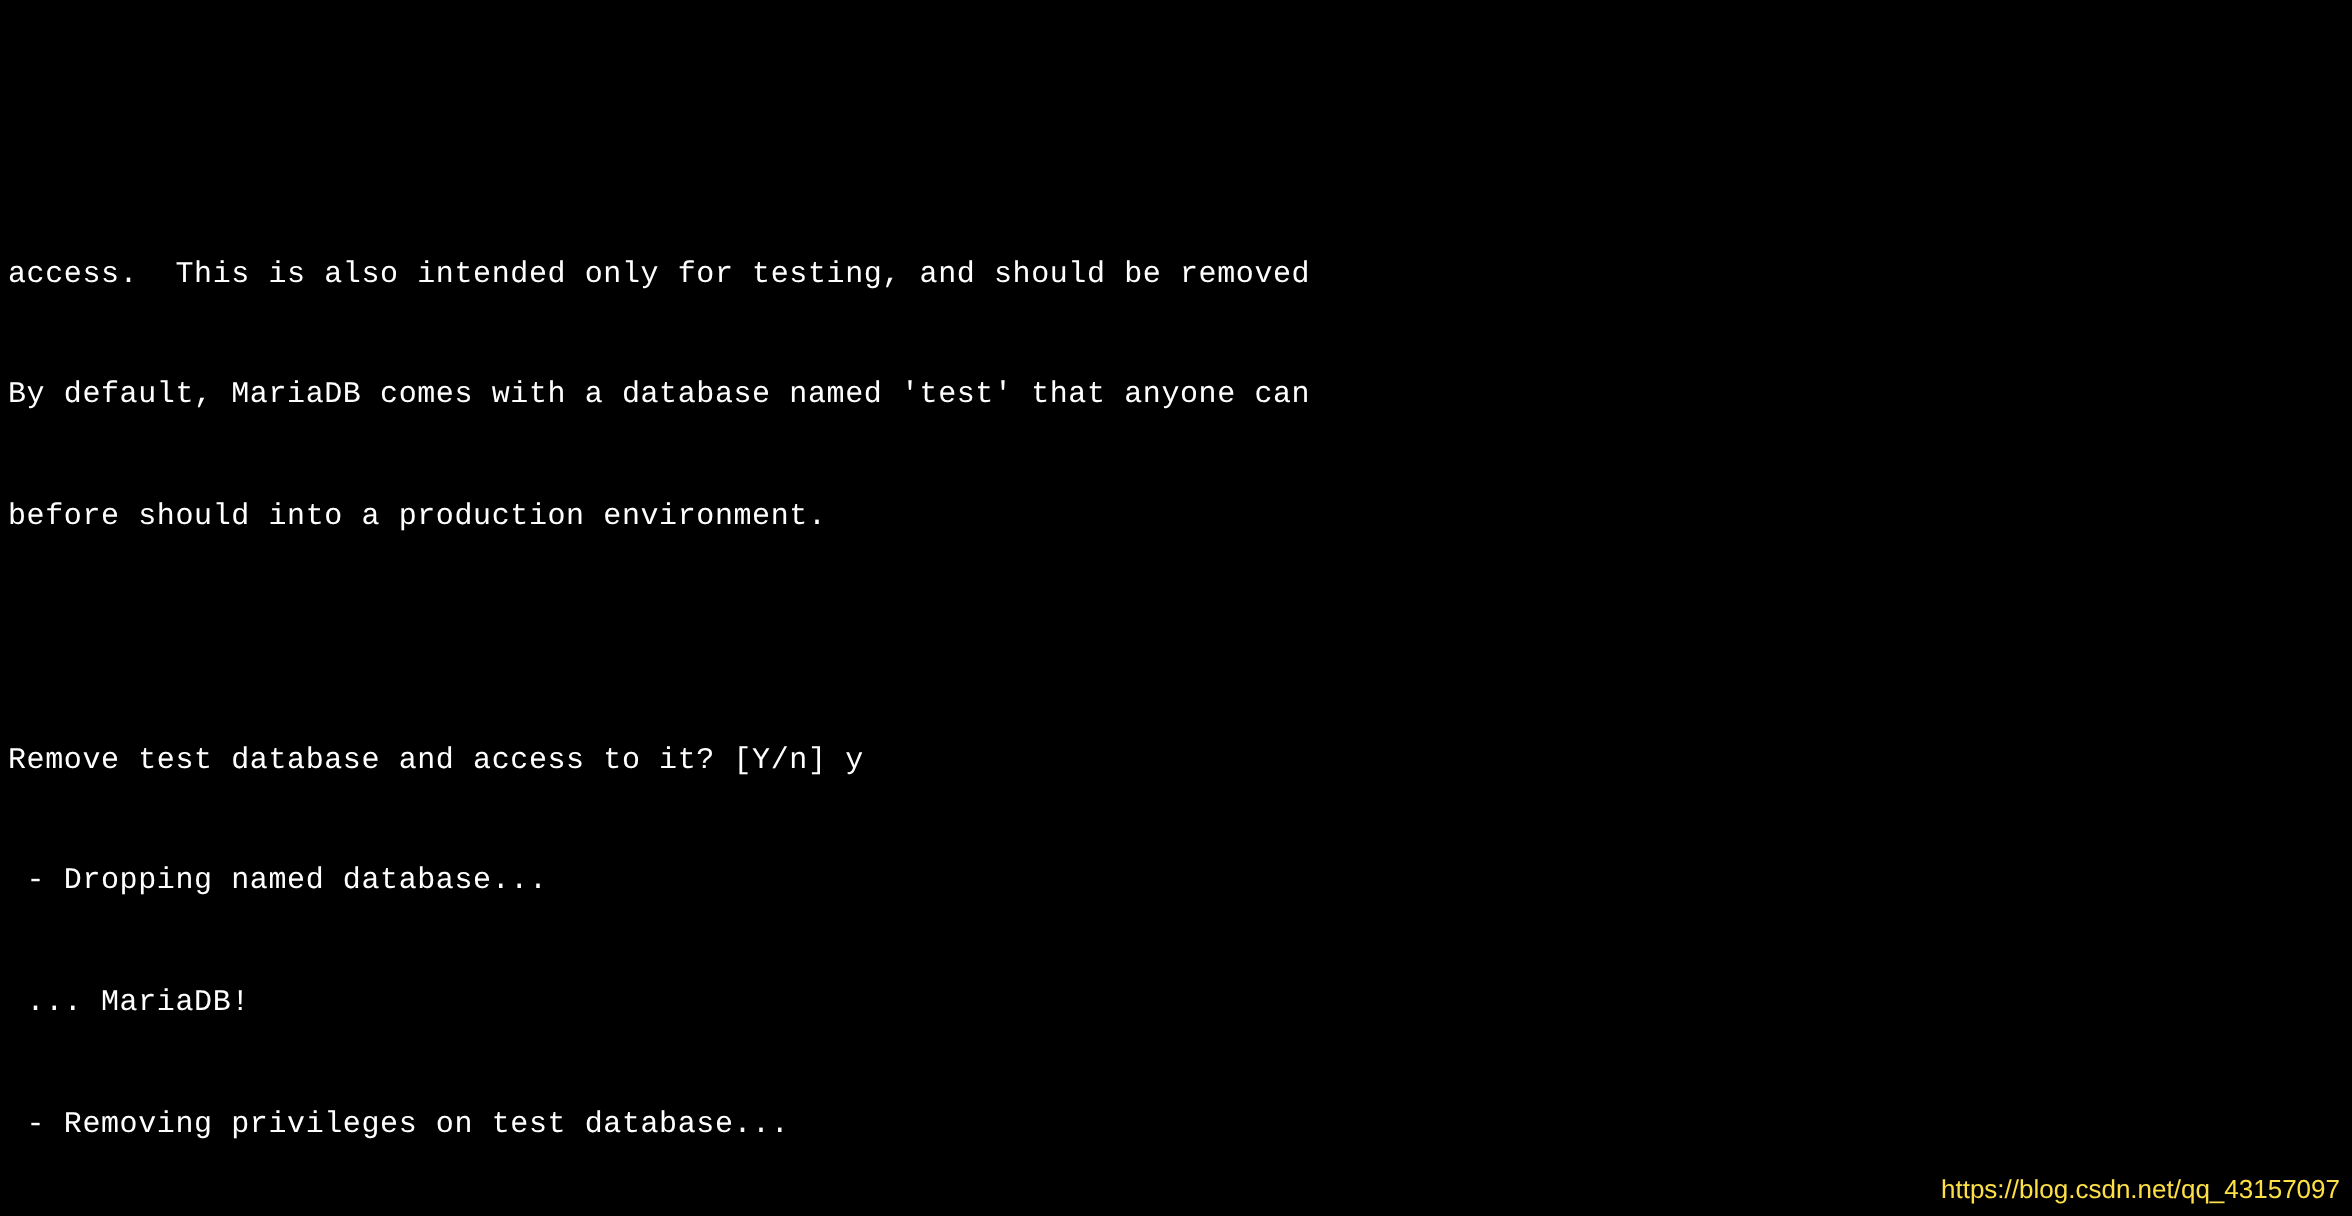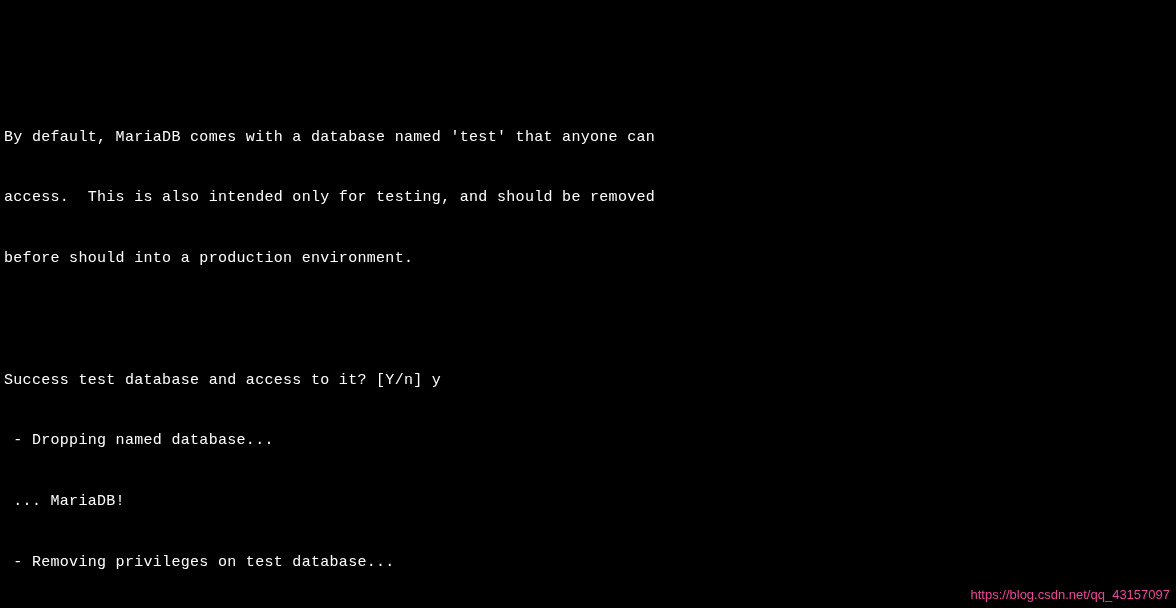--- a/index.html
+++ b/index.html
@@ -25,37 +25,37 @@
       white-space: pre;
     }
     .terminal-line {
       display: block;
       min-height: 1.35em;
     }
     .watermark {
       position: absolute;
       bottom: 4px;
       right: 6px;
-      color: #ec4899;
+      color: #fde047;
       font-size: 13px;
       font-family: Arial, sans-serif;
       letter-spacing: 0px;
     }
   </style>
 </head>
 <body>
 
 
 
 <div class="terminal-output">
+  <span class="terminal-line">access.  This is also intended only for testing, and should be removed</span>
   <span class="terminal-line">By default, MariaDB comes with a database named 'test' that anyone can</span>
-  <span class="terminal-line">access.  This is also intended only for testing, and should be removed</span>
   <span class="terminal-line">before should into a production environment.</span>
   <span class="terminal-line"></span>
-  <span class="terminal-line">Success test database and access to it? [Y/n] y</span>
+  <span class="terminal-line">Remove test database and access to it? [Y/n] y</span>
   <span class="terminal-line"> - Dropping named database...</span>
   <span class="terminal-line"> ... MariaDB!</span>
   <span class="terminal-line"> - Removing privileges on test database...</span>
   
   
   
   
   
   
   

